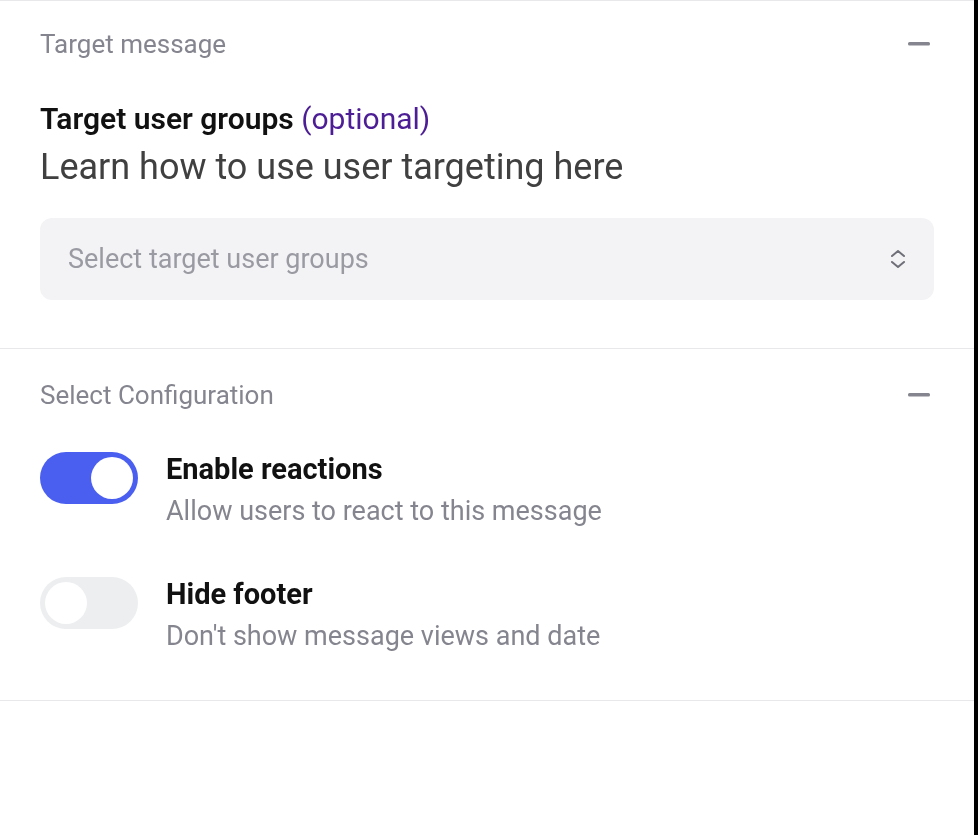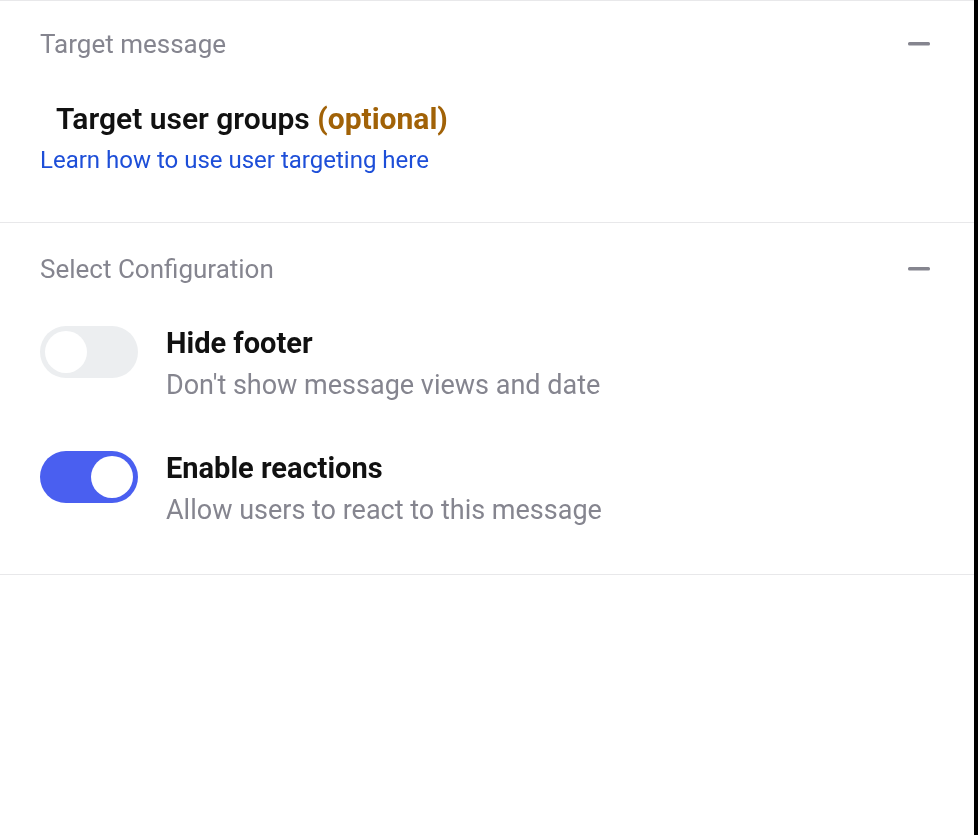--- a/index.html
+++ b/index.html
@@ -56,31 +56,30 @@
       height: 4px;
     }
     .field-title-row {
       margin-top: 40px;
       font-size: 30px;
       line-height: 1.3;
     }
     .field-title {
       color: #111111;
       font-weight: 600;
-      margin-left: 16px;
     }
     .field-title-suffix {
-      color: #a16207;
-      font-weight: 700;
+      color: #4c1d95;
+      font-weight: 400;
     }
     .help-link {
       display: inline-block;
       margin-top: 8px;
-      font-size: 24px;
-      color: #1d4ed8;
+      font-size: 36px;
+      color: #404040;
       text-decoration: none;
       font-weight: 400;
       cursor: pointer;
     }
     .select-wrapper {
       margin-top: 30px;
       background: #f3f3f5;
       border-radius: 12px;
       padding: 0 28px;
       height: 82px;
@@ -181,50 +180,61 @@
     </div>
 
     <div class="field-title-row">
       <span class="field-title">Target user groups</span>
       <span> </span>
       <span class="field-title-suffix">(optional)</span>
     </div>
 
     <a class="help-link">Learn how to use user targeting here</a>
 
+    <div class="select-wrapper">
+      <span class="select-placeholder">Select target user groups</span>
+      <span class="select-caret">
+        <svg viewBox="0 0 16 8">
+            <path d="M2 6 L8 1 L14 6" stroke="#6f6f79" stroke-width="2" fill="none" stroke-linecap="round" stroke-linejoin="round"></path>
+          </svg>
+        <svg viewBox="0 0 16 8">
+            <path d="M2 2 L8 7 L14 2" stroke="#6f6f79" stroke-width="2" fill="none" stroke-linecap="round" stroke-linejoin="round"></path>
+          </svg>
+      </span>
+    </div>
   </div>
 
   <div class="panel-section">
     <div class="panel-header">
       <div class="panel-header-title">Select Configuration</div>
       <div class="collapse-icon">
         <svg viewBox="0 0 22 4">
             <rect x="0" y="0" width="22" height="3.5" rx="1.5" fill="#85858f"></rect>
           </svg>
       </div>
     </div>
 
     <div class="config-list">
 
       <div class="config-item">
+        <div class="toggle on">
+          <div class="toggle-knob"></div>
+        </div>
+        <div class="config-text">
+          <div class="config-label">Enable reactions</div>
+          <div class="config-desc">Allow users to react to this message</div>
+        </div>
+      </div>
+
+      <div class="config-item">
         <div class="toggle off">
           <div class="toggle-knob"></div>
         </div>
         <div class="config-text">
           <div class="config-label">Hide footer</div>
           <div class="config-desc">Don't show message views and date</div>
         </div>
       </div>
 
-      <div class="config-item">
-        <div class="toggle on">
-          <div class="toggle-knob"></div>
-        </div>
-        <div class="config-text">
-          <div class="config-label">Enable reactions</div>
-          <div class="config-desc">Allow users to react to this message</div>
-        </div>
-      </div>
-
     </div>
   </div>
 
 </div>
 
 </body></html>

